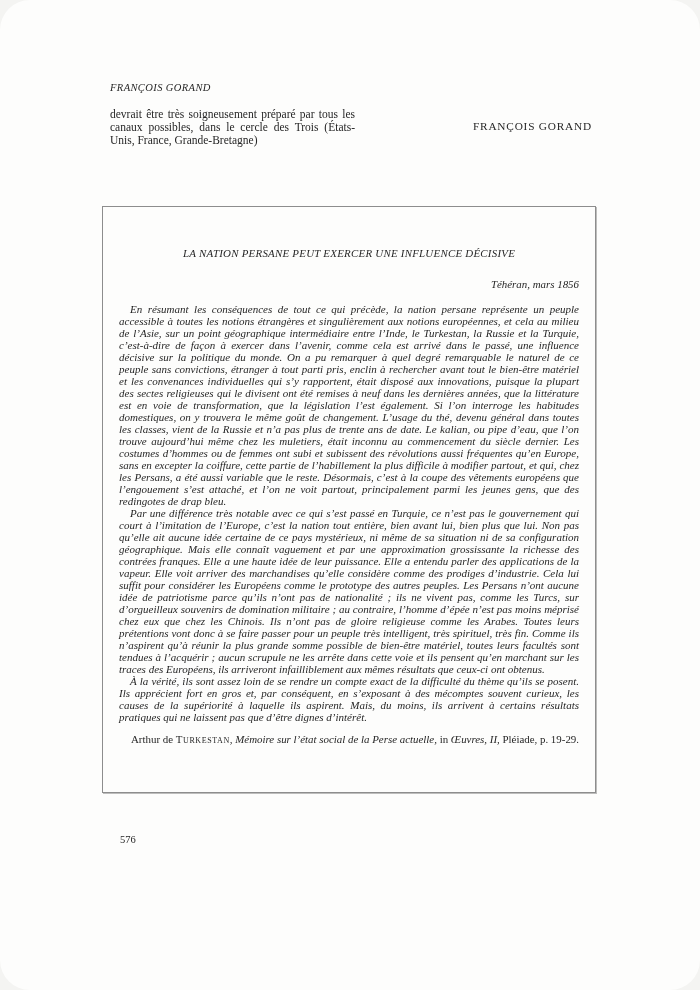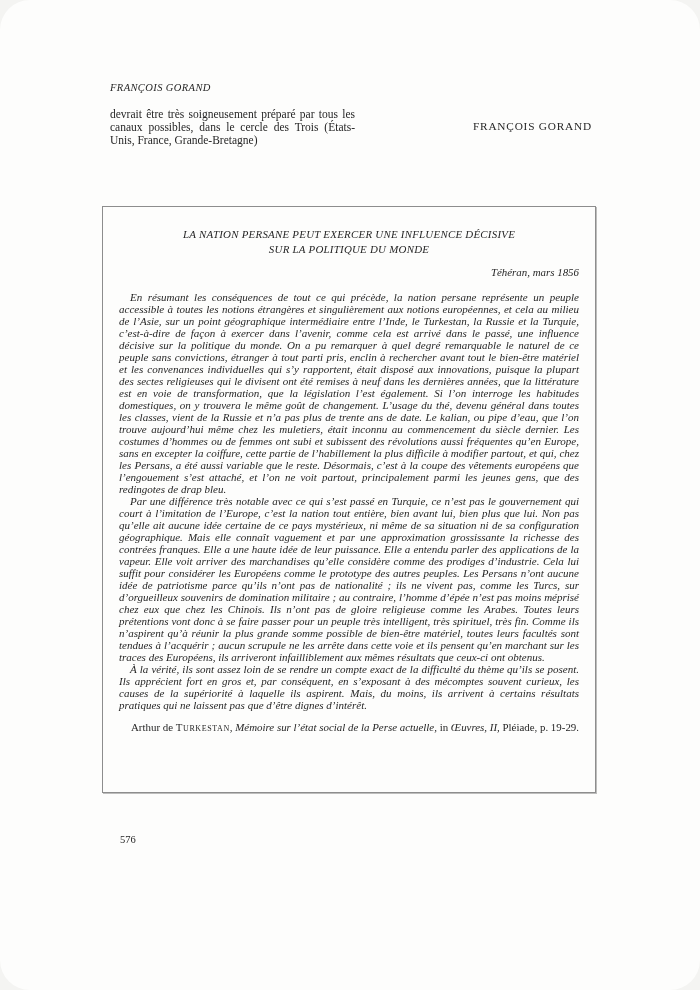--- a/index.html
+++ b/index.html
@@ -31,31 +31,31 @@
   .intro-col p { margin: 0; }
   .author-signature {
     text-align: right; margin-top: 12px;
     font-size: 11.3px; letter-spacing: 0.8px;
   }
   .excerpt-box {
     position: absolute; left: 102px; top: 206px;
     box-sizing: border-box; width: 494px; height: 587px;
     border: 1px solid #8d8d8d;
     box-shadow: 1px 1px 0 #bdbdbc;
-    padding: 20px 16px 0 16px;
+    padding: 39px 16px 0 16px;
     overflow: hidden;
     background: #fdfdfc;
   }
   .excerpt-title {
     text-align: center; font-style: italic;
     font-size: 10.9px; line-height: 14.5px; letter-spacing: 0.25px;
   }
   .dateline {
     text-align: right; font-style: italic;
-    font-size: 10.9px; margin-top: 10px;
+    font-size: 10.9px; margin-top: 17px;
   }
   .excerpt-body p {
     margin: 0; font-style: italic;
     font-size: 11px; line-height: 12px;
     text-align: justify; text-indent: 11px;
   }
   .excerpt-body p:first-child { margin-top: 13px; }
   .attribution {
     text-align: right; margin-top: 10px;
     font-size: 10.9px; line-height: 13px;
@@ -79,21 +79,20 @@
       <p>devrait être très soigneusement préparé par tous les canaux possibles, dans le cercle des Trois (États-Unis, France, Grande-Bretagne)</p>
     </div>
     <div class="intro-col right">
       <div class="author-signature">FRANÇOIS GORAND</div>
     </div>
   </div>
 
   <div class="excerpt-box">
     <div class="excerpt-title">
       <div>LA NATION PERSANE PEUT EXERCER UNE INFLUENCE DÉCISIVE</div>
-      <div>SUR LA POLITIQUE DU MONDE</div>
     </div>
 
     <div class="dateline">Téhéran, mars 1856</div>
 
     <div class="excerpt-body">
       <p>En résumant les conséquences de tout ce qui précède, la nation persane représente un peuple accessible à toutes les notions étrangères et singulièrement aux notions européennes, et cela au milieu de l’Asie, sur un point géographique intermédiaire entre l’Inde, le Turkestan, la Russie et la Turquie, c’est-à-dire de façon à exercer dans l’avenir, comme cela est arrivé dans le passé, une influence décisive sur la politique du monde. On a pu remarquer à quel degré remarquable le naturel de ce peuple sans convictions, étranger à tout parti pris, enclin à rechercher avant tout le bien-être matériel et les convenances individuelles qui s’y rapportent, était disposé aux innovations, puisque la plupart des sectes religieuses qui le divisent ont été remises à neuf dans les dernières années, que la littérature est en voie de transformation, que la législation l’est également. Si l’on interroge les habitudes domestiques, on y trouvera le même goût de changement. L’usage du thé, devenu général dans toutes les classes, vient de la Russie et n’a pas plus de trente ans de date. Le kalian, ou pipe d’eau, que l’on trouve aujourd’hui même chez les muletiers, était inconnu au commencement du siècle dernier. Les costumes d’hommes ou de femmes ont subi et subissent des révolutions aussi fréquentes qu’en Europe, sans en excepter la coiffure, cette partie de l’habillement la plus difficile à modifier partout, et qui, chez les Persans, a été aussi variable que le reste. Désormais, c’est à la coupe des vêtements européens que l’engouement s’est attaché, et l’on ne voit partout, principalement parmi les jeunes gens, que des redingotes de drap bleu.</p>
       <p>Par une différence très notable avec ce qui s’est passé en Turquie, ce n’est pas le gouvernement qui court à l’imitation de l’Europe, c’est la nation tout entière, bien avant lui, bien plus que lui. Non pas qu’elle ait aucune idée certaine de ce pays mystérieux, ni même de sa situation ni de sa configuration géographique. Mais elle connaît vaguement et par une approximation grossissante la richesse des contrées franques. Elle a une haute idée de leur puissance. Elle a entendu parler des applications de la vapeur. Elle voit arriver des marchandises qu’elle considère comme des prodiges d’industrie. Cela lui suffit pour considérer les Européens comme le prototype des autres peuples. Les Persans n’ont aucune idée de patriotisme parce qu’ils n’ont pas de nationalité ; ils ne vivent pas, comme les Turcs, sur d’orgueilleux souvenirs de domination militaire ; au contraire, l’homme d’épée n’est pas moins méprisé chez eux que chez les Chinois. Ils n’ont pas de gloire religieuse comme les Arabes. Toutes leurs prétentions vont donc à se faire passer pour un peuple très intelligent, très spirituel, très fin. Comme ils n’aspirent qu’à réunir la plus grande somme possible de bien-être matériel, toutes leurs facultés sont tendues à l’acquérir ; aucun scrupule ne les arrête dans cette voie et ils pensent qu’en marchant sur les traces des Européens, ils arriveront infailliblement aux mêmes résultats que ceux-ci ont obtenus.</p>
       <p>À la vérité, ils sont assez loin de se rendre un compte exact de la difficulté du thème qu’ils se posent. Ils apprécient fort en gros et, par conséquent, en s’exposant à des mécomptes souvent curieux, les causes de la supériorité à laquelle ils aspirent. Mais, du moins, ils arrivent à certains résultats pratiques qui ne laissent pas que d’être dignes d’intérêt.</p>
     </div>
 

